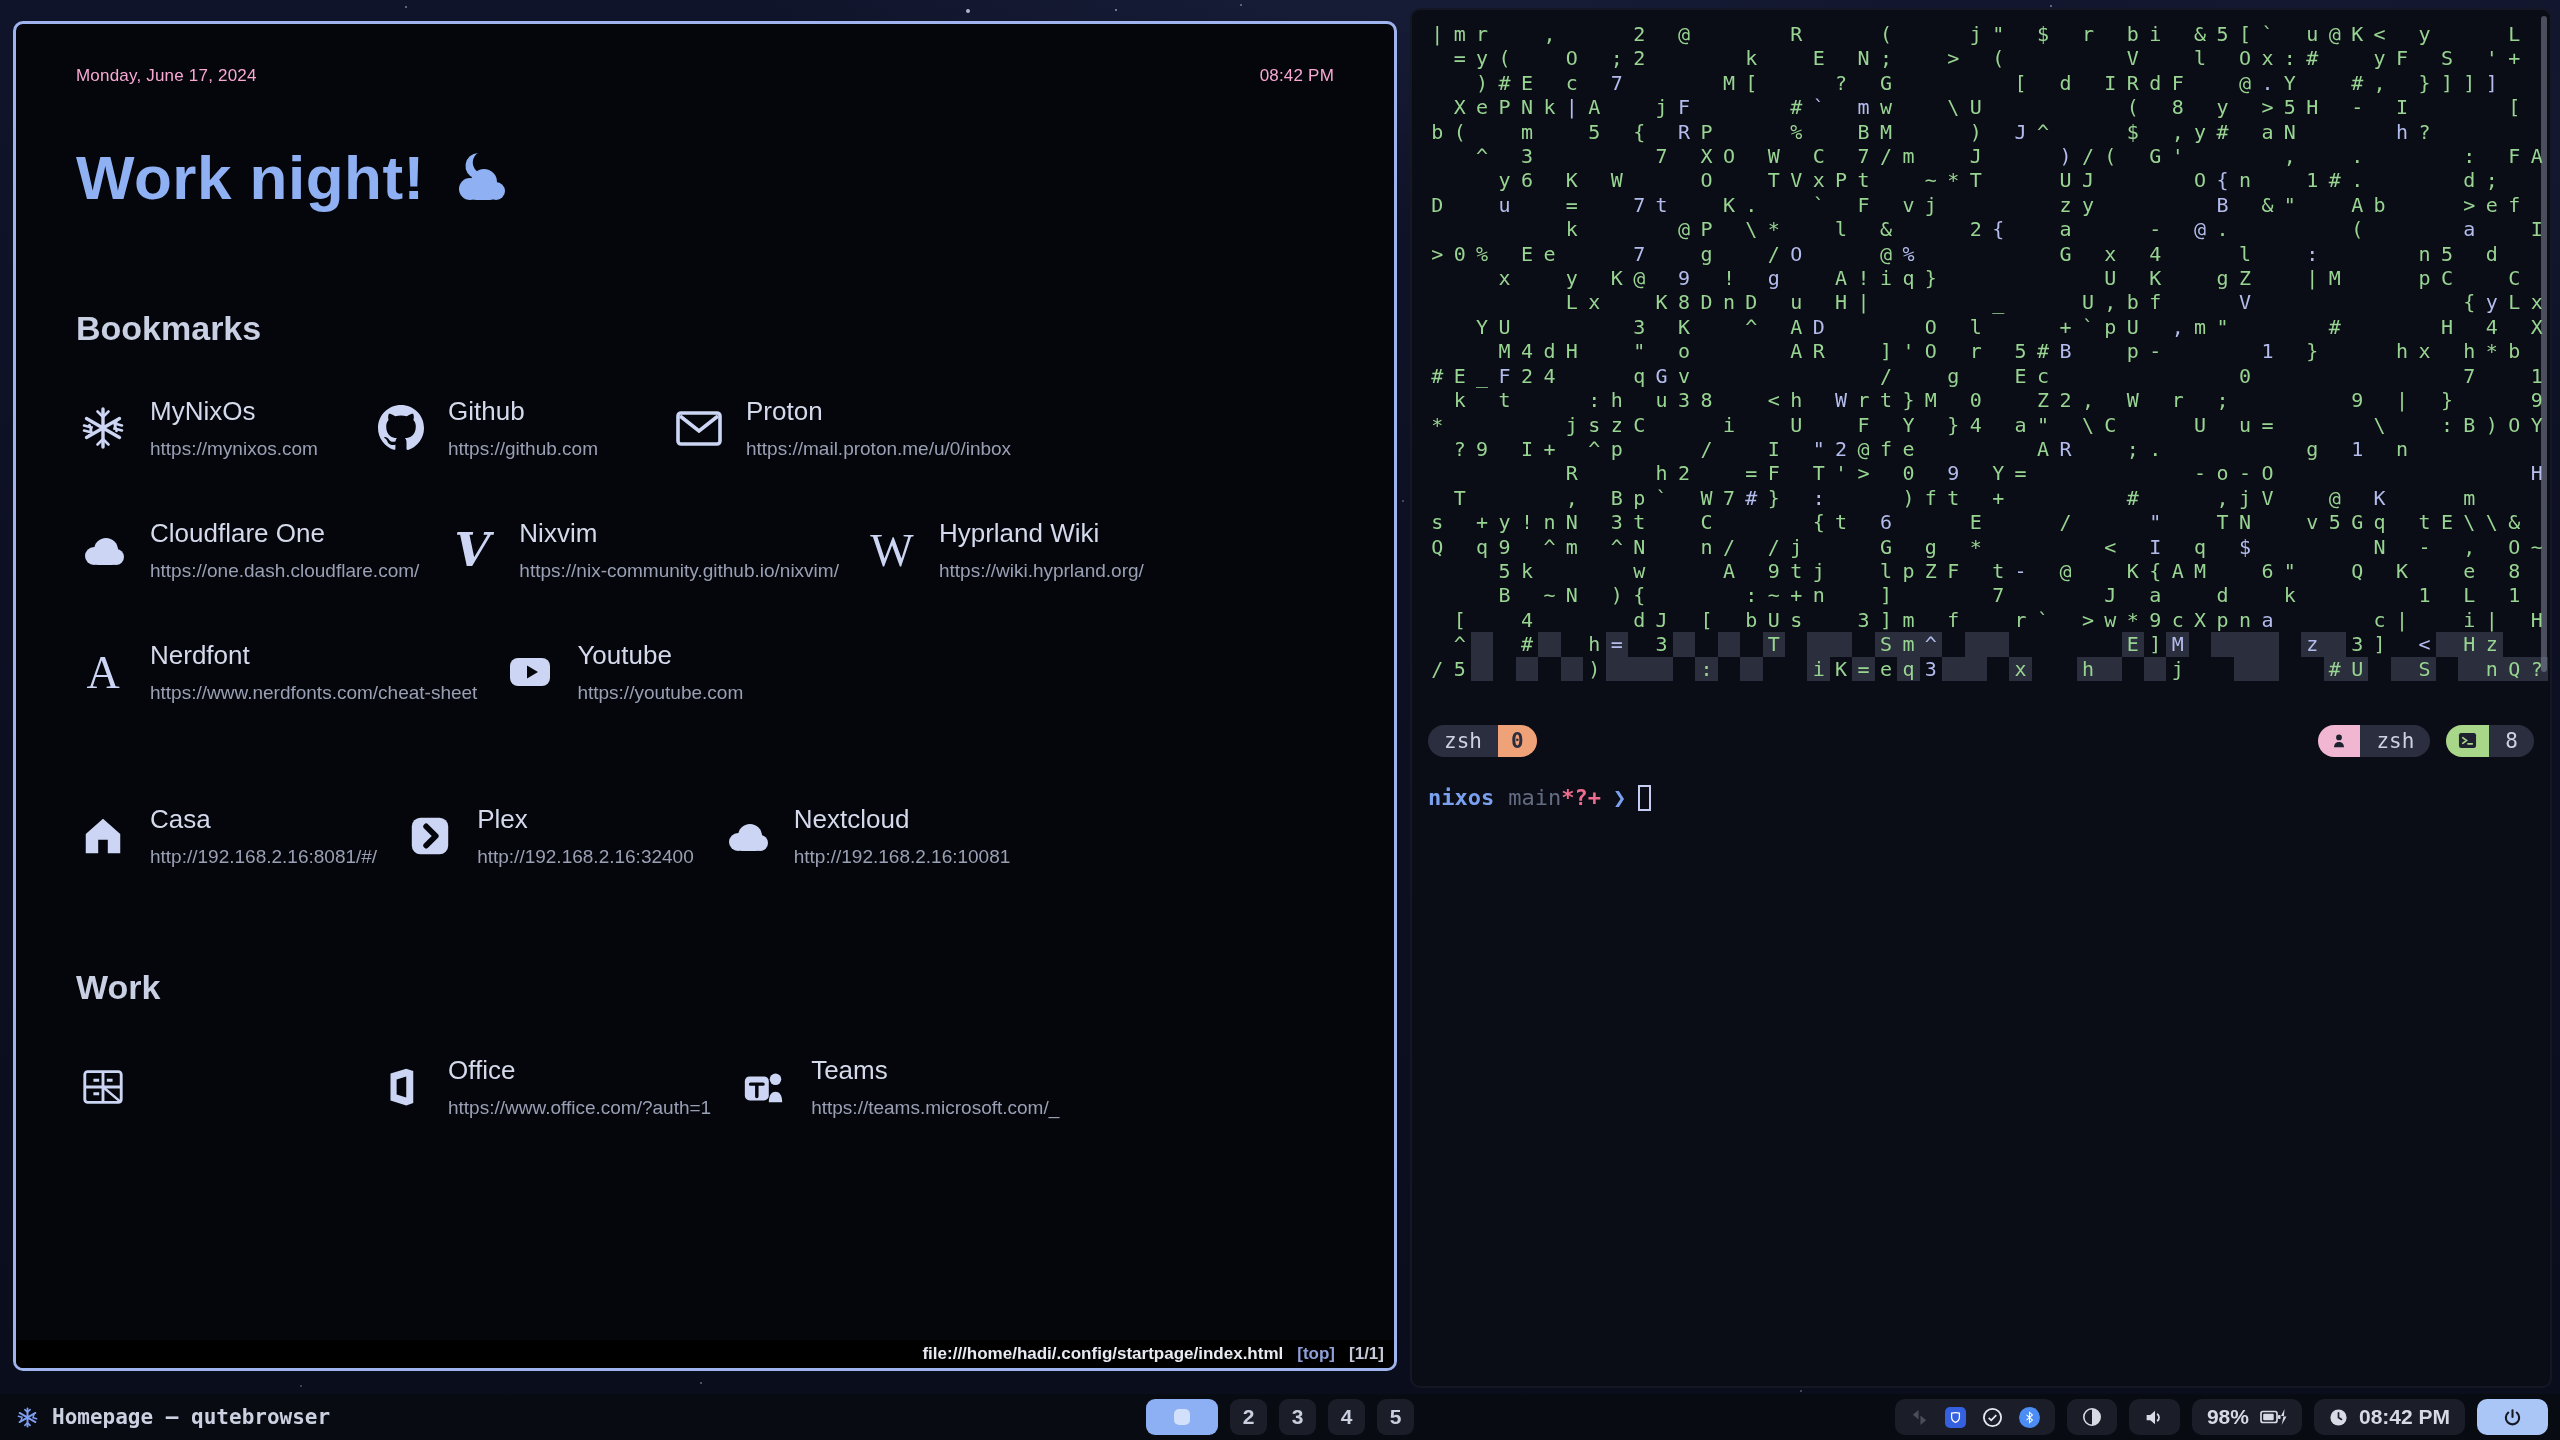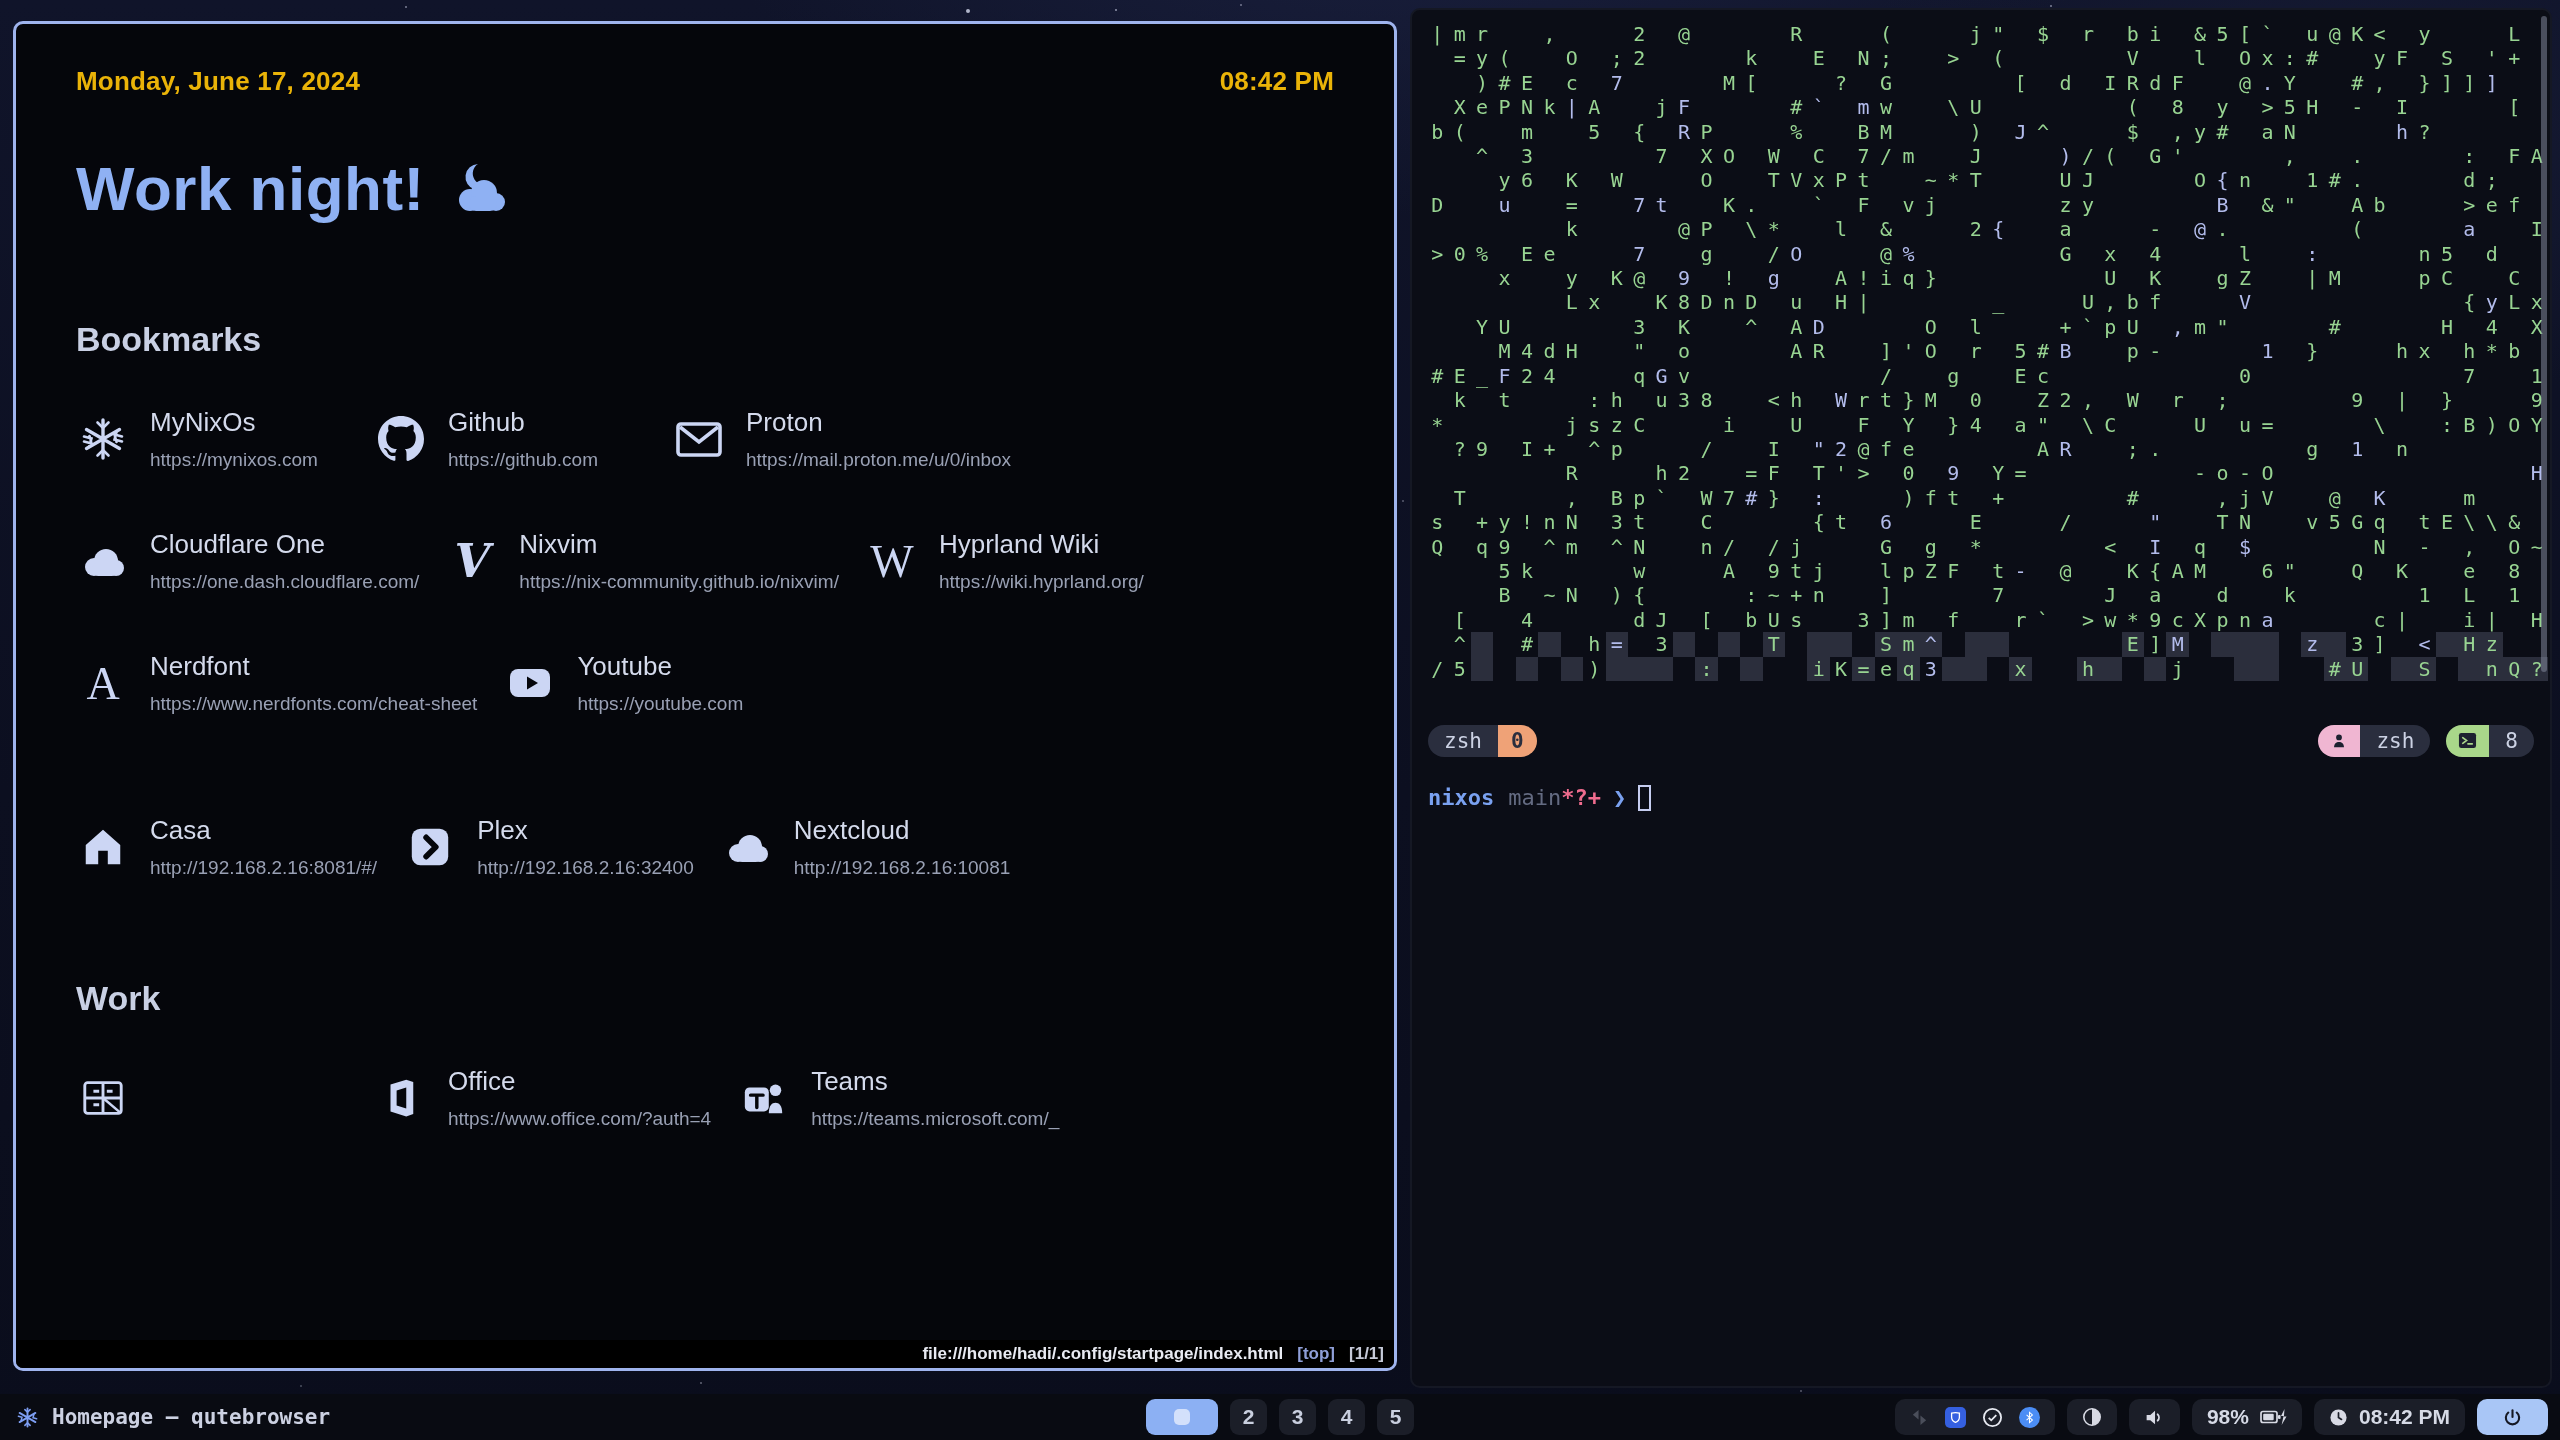--- a/index.html
+++ b/index.html
@@ -26,21 +26,21 @@
   }
 
   
   .sp-window {
     position:absolute; left:13px; top:21px; width:1384px; height:1350px;
     background:#05060b; border:3px solid #9fb4ee; border-radius:10px;
     z-index:2; overflow:hidden;
   }
   .sp-content { padding:42px 60px 0 60px; }
   .sp-header { display:flex; justify-content:space-between; align-items:center;
-    color:#eab308; font-size:26px; font-weight:700; letter-spacing:.2px; }
+    color:#f9a8d4; font-size:17px; font-weight:400; letter-spacing:.2px; }
   .greeting { margin-top:56px; display:flex; align-items:center; gap:20px;
     color:#8fb1f3; font-size:62px; font-weight:700; letter-spacing:.5px; }
   .sec-title { color:#c9d0e4; font-size:34px; font-weight:700; }
   .sec-bookmarks { margin-top:96px; }
   .sec-home { margin-top:100px; }
   .sec-work { margin-top:100px; }
   .items { display:flex; flex-wrap:wrap; gap:58px 26px; margin-top:48px; width:1280px; }
   .item { display:flex; align-items:center; gap:20px; min-width:272px; cursor:pointer; }
   .ic { width:54px; height:54px; display:flex; align-items:center; justify-content:center;
         color:#ccd6f4; flex:0 0 54px; }
@@ -293,21 +293,21 @@
         </div>
         <div class="item">
           <span class="ic">
             <svg width="42" height="46" viewBox="0 0 48 48" fill="#ccd6f4">
               <path d="M30 3L12 8.5v31L30 45l8-2.6V5.6z"></path>
               <path d="M30 12l-11 3.4v17.2L30 36z" fill="#05060b"></path>
             </svg>
           </span>
           <span class="txt">
               <span class="lbl">Office</span>
-              <span class="url">https://www.office.com/?auth=4</span>
+              <span class="url">https://www.office.com/?auth=1</span>
             </span>
         </div>
         <div class="item">
           <span class="ic">
             <svg width="46" height="46" viewBox="0 0 48 48">
               <circle cx="36" cy="16" r="6" fill="#ccd6f4"></circle>
               <path d="M29 40c0-8 3.2-11 7-11s7 3 7 11z" fill="#ccd6f4"></path>
               <rect x="4" y="13" width="25" height="25" rx="5" fill="#ccd6f4"></rect>
               <path d="M10 21h13M16.5 21v13" stroke="#05060b" stroke-width="3.6" stroke-linecap="round"></path>
             </svg>

